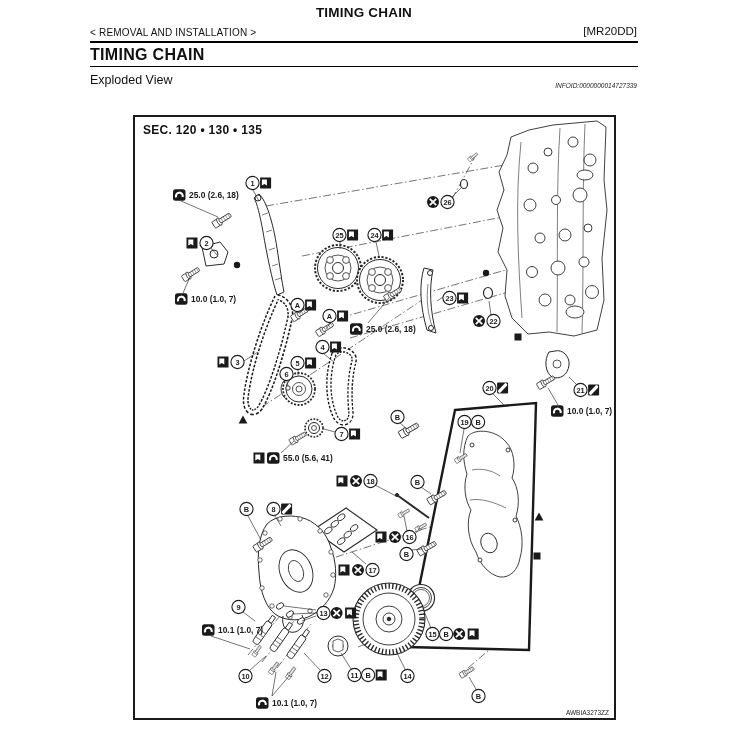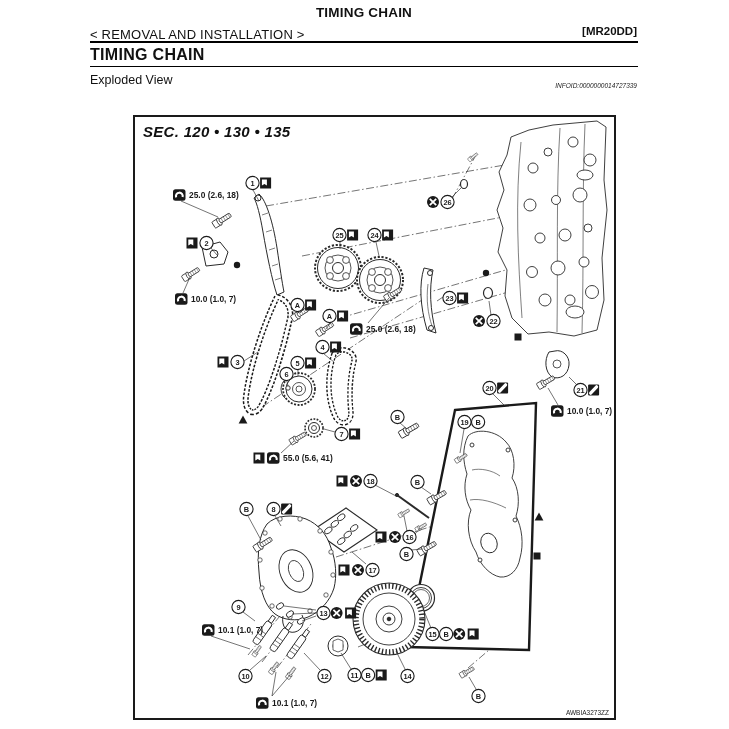--- a/index.html
+++ b/index.html
@@ -1,26 +1,26 @@
 <!DOCTYPE html>
 <html><head>
 <meta charset="utf-8">
 <style>
   html,body{margin:0;padding:0;background:#fff;}
   body{width:729px;height:729px;position:relative;font-family:"Liberation Sans",sans-serif;color:#111;overflow:hidden;}
   .doc-title{position:absolute;top:5px;left:90px;width:548px;text-align:center;font-size:13.5px;font-weight:bold;letter-spacing:.2px;}
-  .breadcrumb{position:absolute;top:27px;left:90px;font-size:13px;letter-spacing:.2px;}
-  .engine-code{position:absolute;top:25px;right:92px;font-size:11.5px;font-weight:bold;}
+  .breadcrumb{position:absolute;top:27px;left:90px;font-size:10px;letter-spacing:.2px;}
+  .engine-code{position:absolute;top:25px;right:92px;font-size:11.5px;font-weight:normal;}
   .rule-main{position:absolute;top:41px;left:90px;width:548px;height:2px;border-top:1px solid #000;border-bottom:1px solid #000;box-sizing:border-box;}
   .section-title{position:absolute;top:46px;left:90px;font-size:16px;font-weight:bold;letter-spacing:.3px;}
   .rule-sub{position:absolute;top:66px;left:90px;width:548px;height:1px;background:#000;}
   .subsection{position:absolute;top:73px;left:90px;font-size:12.5px;font-weight:normal;}
   .infoid{position:absolute;top:82px;right:92px;font-size:6.5px;font-style:italic;color:#222;}
   .figure-frame{position:absolute;left:133px;top:115px;width:483px;height:605px;border:2px solid #1a1a1a;box-sizing:border-box;background:#fff;}
-  .sec-label{position:absolute;left:8px;top:6px;font-size:15px;font-weight:bold;letter-spacing:.3px;font-style:italic;}
+  .sec-label{position:absolute;left:8px;top:6px;font-size:12px;font-weight:bold;letter-spacing:.3px;}
   .figure-code{position:absolute;right:5px;bottom:2px;font-size:6.5px;color:#222;}
   .figure-frame svg{position:absolute;left:0;top:0;}
   svg *{vector-effect:none;}
   .ln{stroke:#2a2a2a;fill:none;}
   .part{stroke:#2a2a2a;fill:#fff;}
 </style>
 </head>
 <body>
 
 <div class="doc-title">TIMING CHAIN</div>

